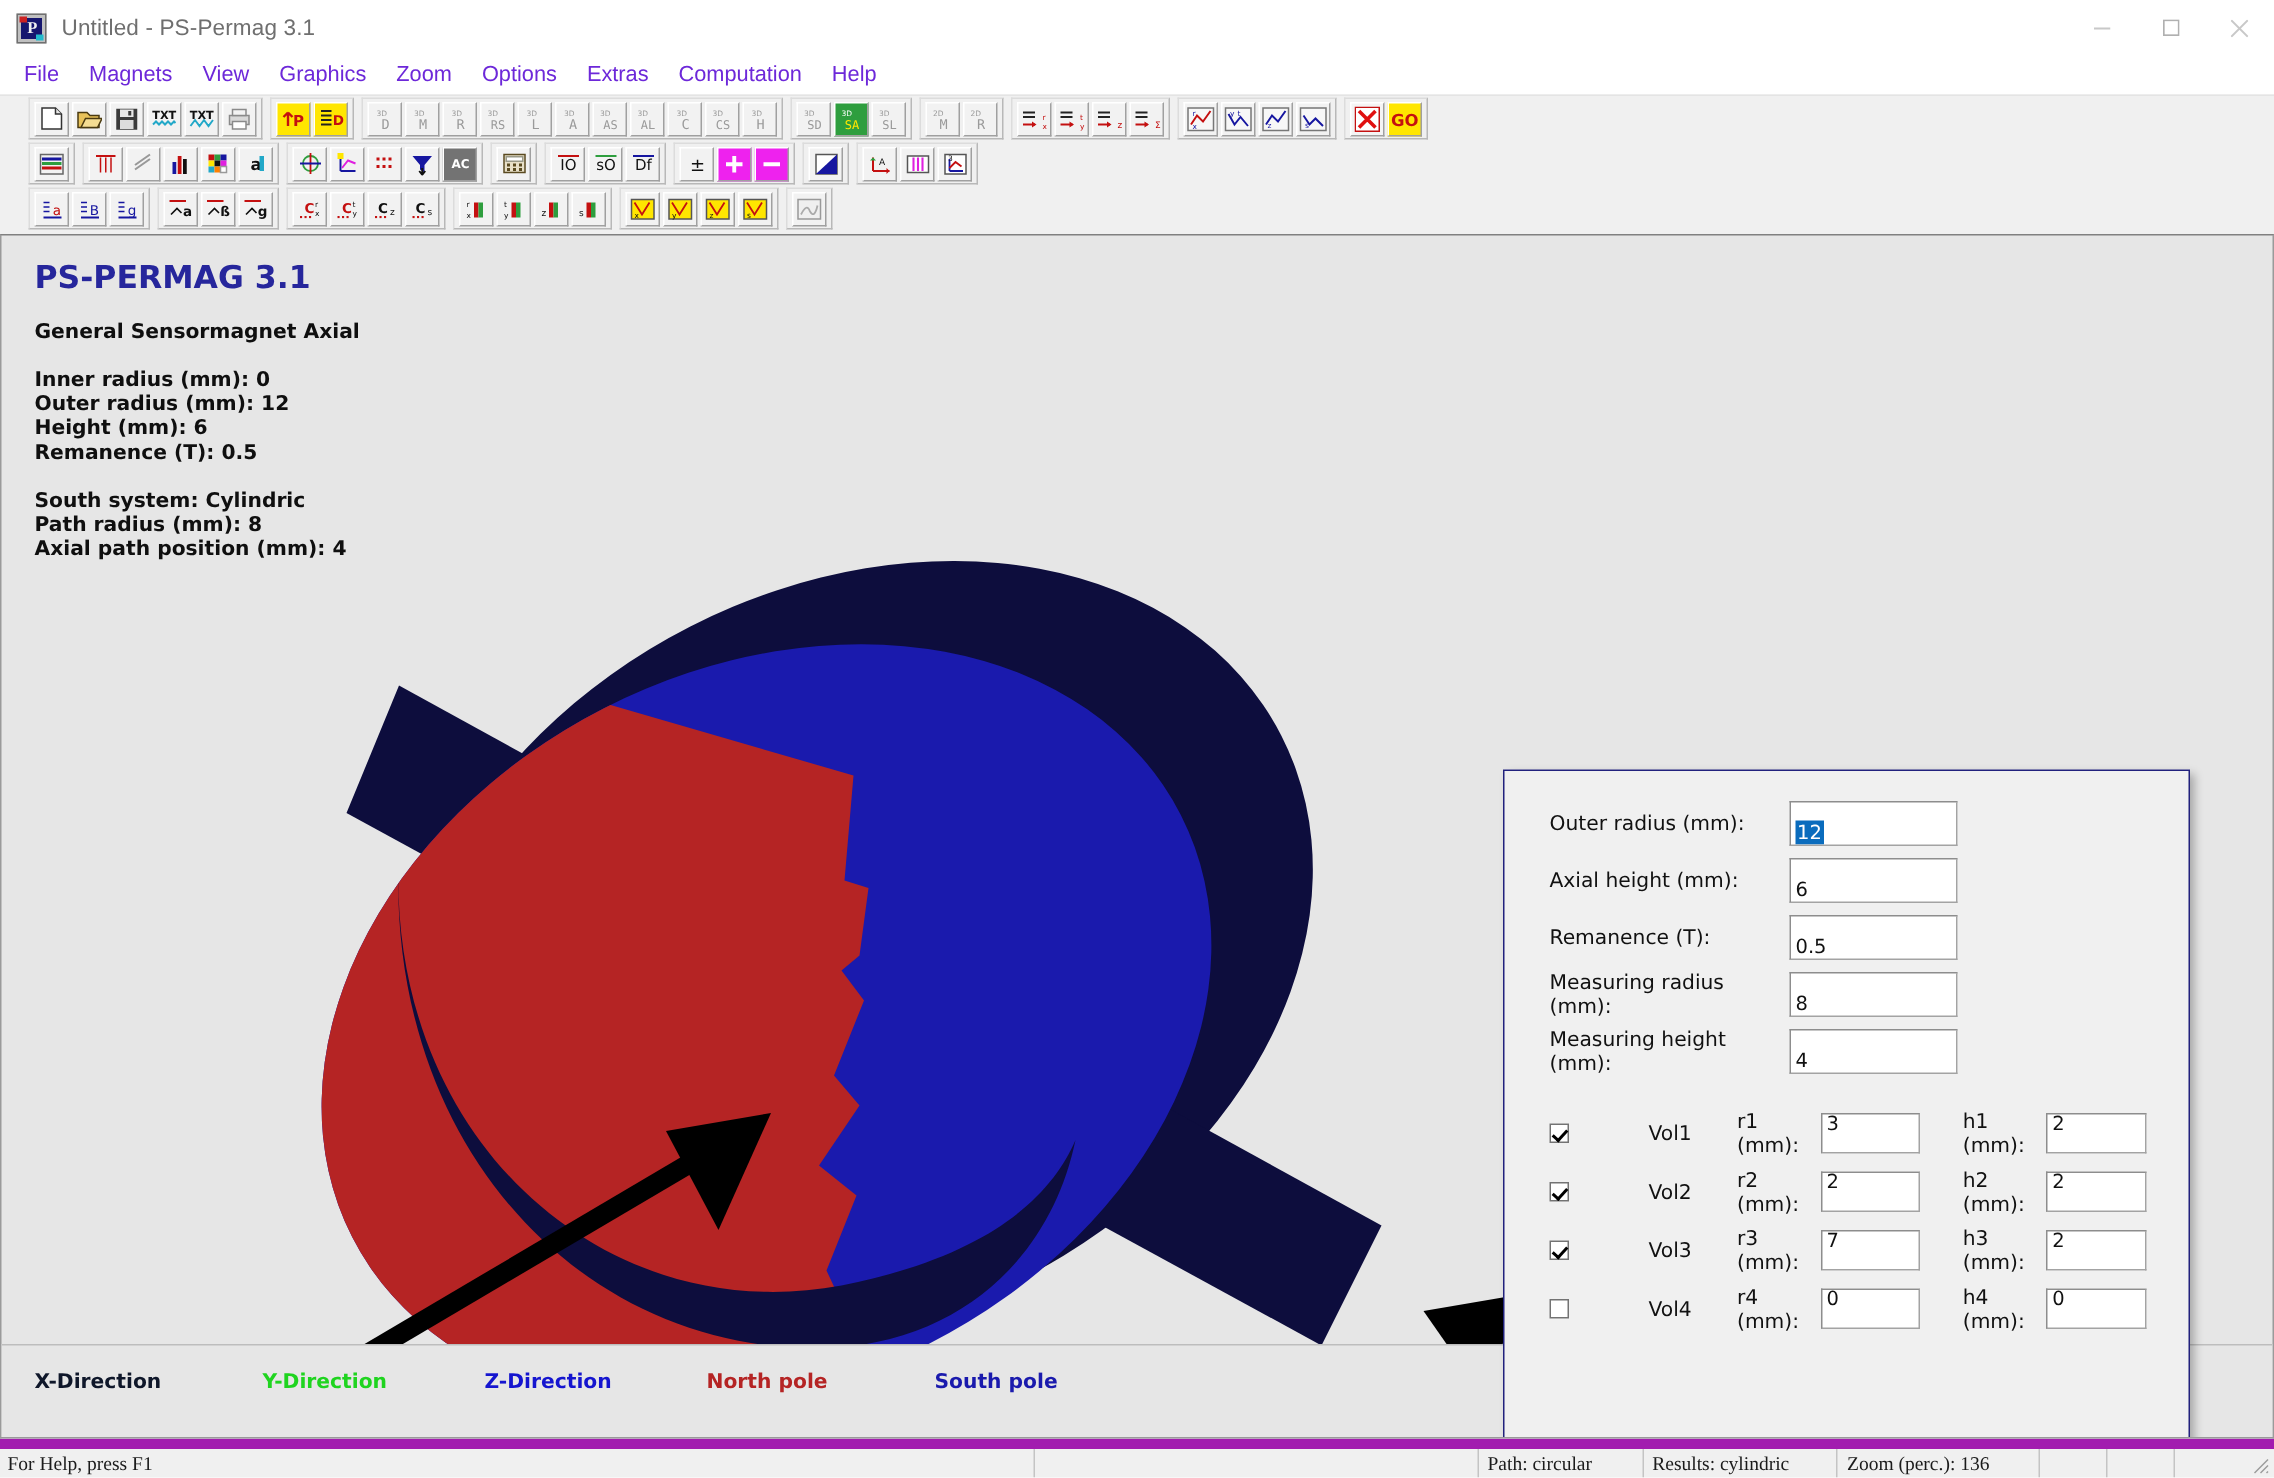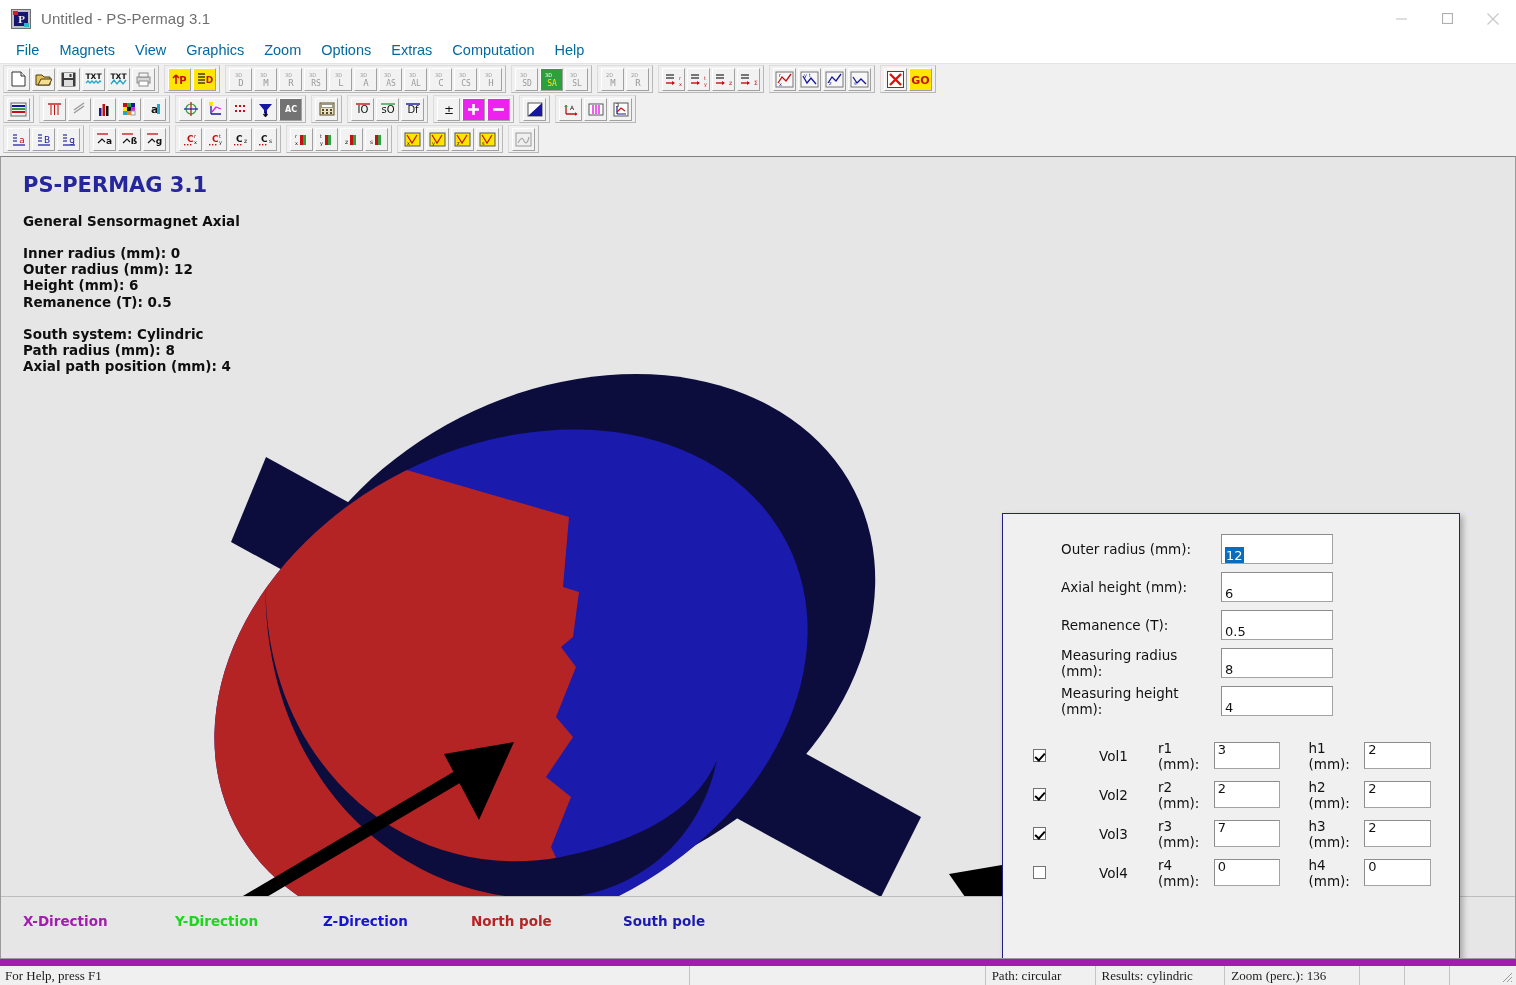--- a/index.html
+++ b/index.html
@@ -61,34 +61,35 @@
 
   
   .menubar {
     height: 26px; min-height: 26px;
     background: #ffffff;
     display: flex; align-items: center;
     padding-left: 6px;
     border-bottom: 0;
   }
   .menu-item {
-    font-size: 14.5px; color: #0369a1;
+    font-size: 14.5px; color: #6d28d9;
     padding: 3px 10px 4px 10px;
     white-space: nowrap;
   }
 
   
   .toolbars {
     background: #f0f0f0;
     border-top: 1px solid #e4e4e4;
     padding: 0 0 2px 0;
   }
   .tbrow {
     display: flex; align-items: center; height: 30px;
     padding-left: 3px;
+    margin-left: 16px;
   }
   .tbgroup {
     display: flex; align-items: center;
     background: #f0f0f0;
     border: 1px solid #dcdcdc;
     border-right-color: #b8b8b8; border-bottom-color: #b8b8b8;
     height: 28px; padding: 1px 2px;
     margin-right: 5px;
   }
   .tbtn {
@@ -168,21 +169,21 @@
     color: #ffffff; font-size: 14.5px;
   }
   .dlg-close {
     width: 44px; height: 32px; display: flex; align-items: center; justify-content: center;
     color: #ffffff;
   }
   .dlg-body { padding: 16px 0 0 0; position: relative; height: calc(100% - 32px); }
 
   .frow {
     display: flex; align-items: center;
-    height: 38px; padding-left: 30px; margin-left: 28px;
+    height: 38px; padding-left: 30px;
   }
   .flabel {
     font-size: 13.5px; color: #111; width: 160px;
     font-family: "DejaVu Sans", sans-serif;
   }
   .finput {
     width: 112px; height: 30px;
     background: #ffffff;
     border: 1px solid #a3a3a3;
     border-top-color: #8d8d8d; border-left-color: #8d8d8d;
@@ -974,21 +975,21 @@
       <div class="info-line">Height (mm): 6</div>
       <div class="info-line">Remanence (T): 0.5</div>
       <div class="info-gap"></div>
       <div class="info-line">South system: Cylindric</div>
       <div class="info-line">Path radius (mm): 8</div>
       <div class="info-line">Axial path position (mm): 4</div>
     </div>
 
     <div class="legend-strip">
       <div class="legend-items">
-        <div class="legend-item" style="color:#a21caf;width:152px">X-Direction</div>
+        <div class="legend-item" style="color:#0f172a;width:152px">X-Direction</div>
         <div class="legend-item" style="color:#1fd41f;width:148px">Y-Direction</div>
         <div class="legend-item" style="color:#1515cf;width:148px">Z-Direction</div>
         <div class="legend-item" style="color:#b52424;width:152px">North pole</div>
         <div class="legend-item" style="color:#1a1aad">South pole</div>
       </div>
     </div>
 
     <div class="dialog">
 
       <div class="dlg-body">

